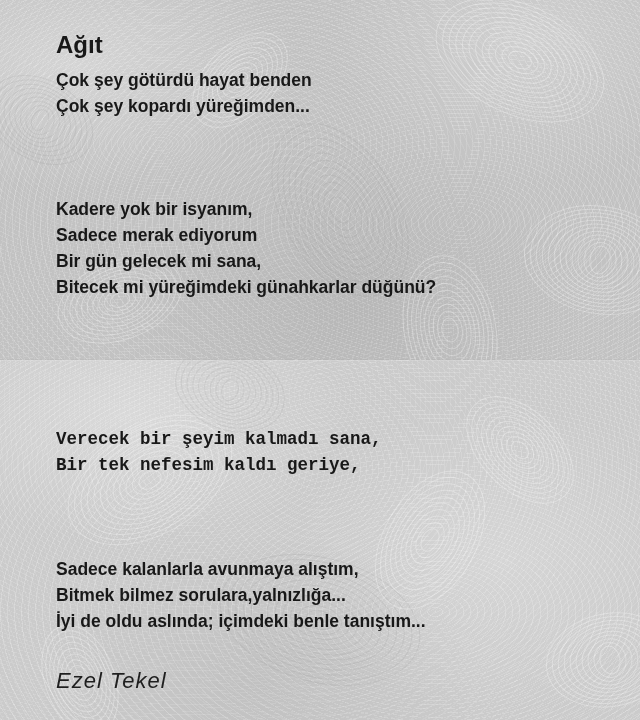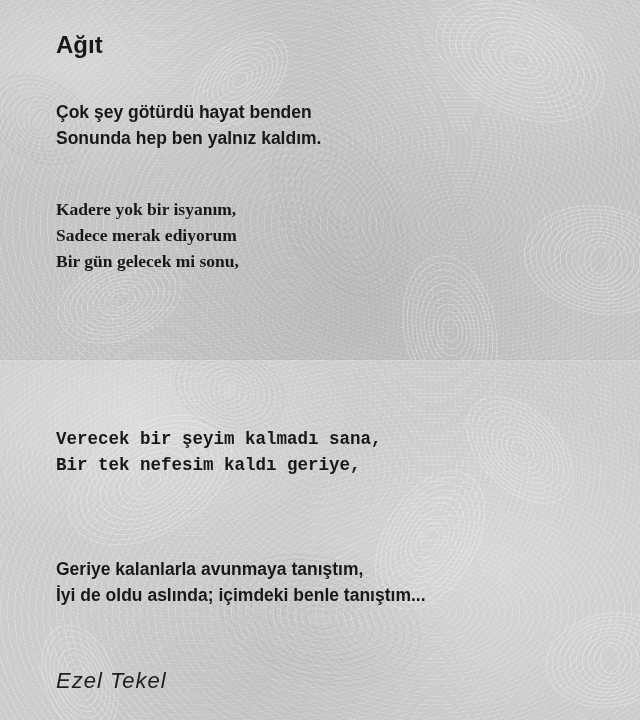--- a/index.html
+++ b/index.html
@@ -75,22 +75,22 @@
   }
   .stanza {
     position: absolute;
     left: 56px;
     font-size: 17.5px;
     font-weight: bold;
     line-height: 26px;
     color: var(--text, #1a1a1a);
     white-space: nowrap;
   }
-  #stanza-1 { top: 50px; margin-top: 32px; }
-  #stanza-2 { top: 179px; font-family: Liberation Serif, serif; }
+  #stanza-1 { top: 50px; }
+  #stanza-2 { top: 179px; }
   #stanza-3 { top: 409px; font-family: Liberation Mono, monospace; }
   #stanza-4 { top: 539px; }
   .signature {
     position: absolute;
     left: 56px;
     top: 651px;
     font-size: 22px;
     font-style: italic;
     color: #1f1f1f;
     letter-spacing: 1px;
@@ -280,33 +280,35 @@
       </g>
     </svg>
 </div>
 <div class="seam"></div>
 
 <div class="content">
   <div class="poem-title">Ağıt</div>
 
   <div class="stanza" id="stanza-1">
     <div>Çok şey götürdü hayat benden</div>
-    <div>Sonunda hep ben yalnız kaldım.</div>
+    <div>Çok şey kopardı yüreğimden...</div>
   </div>
 
   <div class="stanza" id="stanza-2">
     <div>Kadere yok bir isyanım,</div>
     <div>Sadece merak ediyorum</div>
-    <div>Bir gün gelecek mi sonu,</div>
+    <div>Bir gün gelecek mi sana,</div>
+    <div>Bitecek mi yüreğimdeki günahkarlar düğünü?</div>
   </div>
 
   <div class="stanza" id="stanza-3">
     <div>Verecek bir şeyim kalmadı sana,</div>
     <div>Bir tek nefesim kaldı geriye,</div>
   </div>
 
   <div class="stanza" id="stanza-4">
-    <div>Geriye kalanlarla avunmaya tanıştım,</div>
+    <div>Sadece kalanlarla avunmaya alıştım,</div>
+    <div>Bitmek bilmez sorulara,yalnızlığa...</div>
     <div>İyi de oldu aslında; içimdeki benle tanıştım...</div>
   </div>
 
   <div class="signature">Ezel Tekel</div>
 </div>
 
 </body></html>

